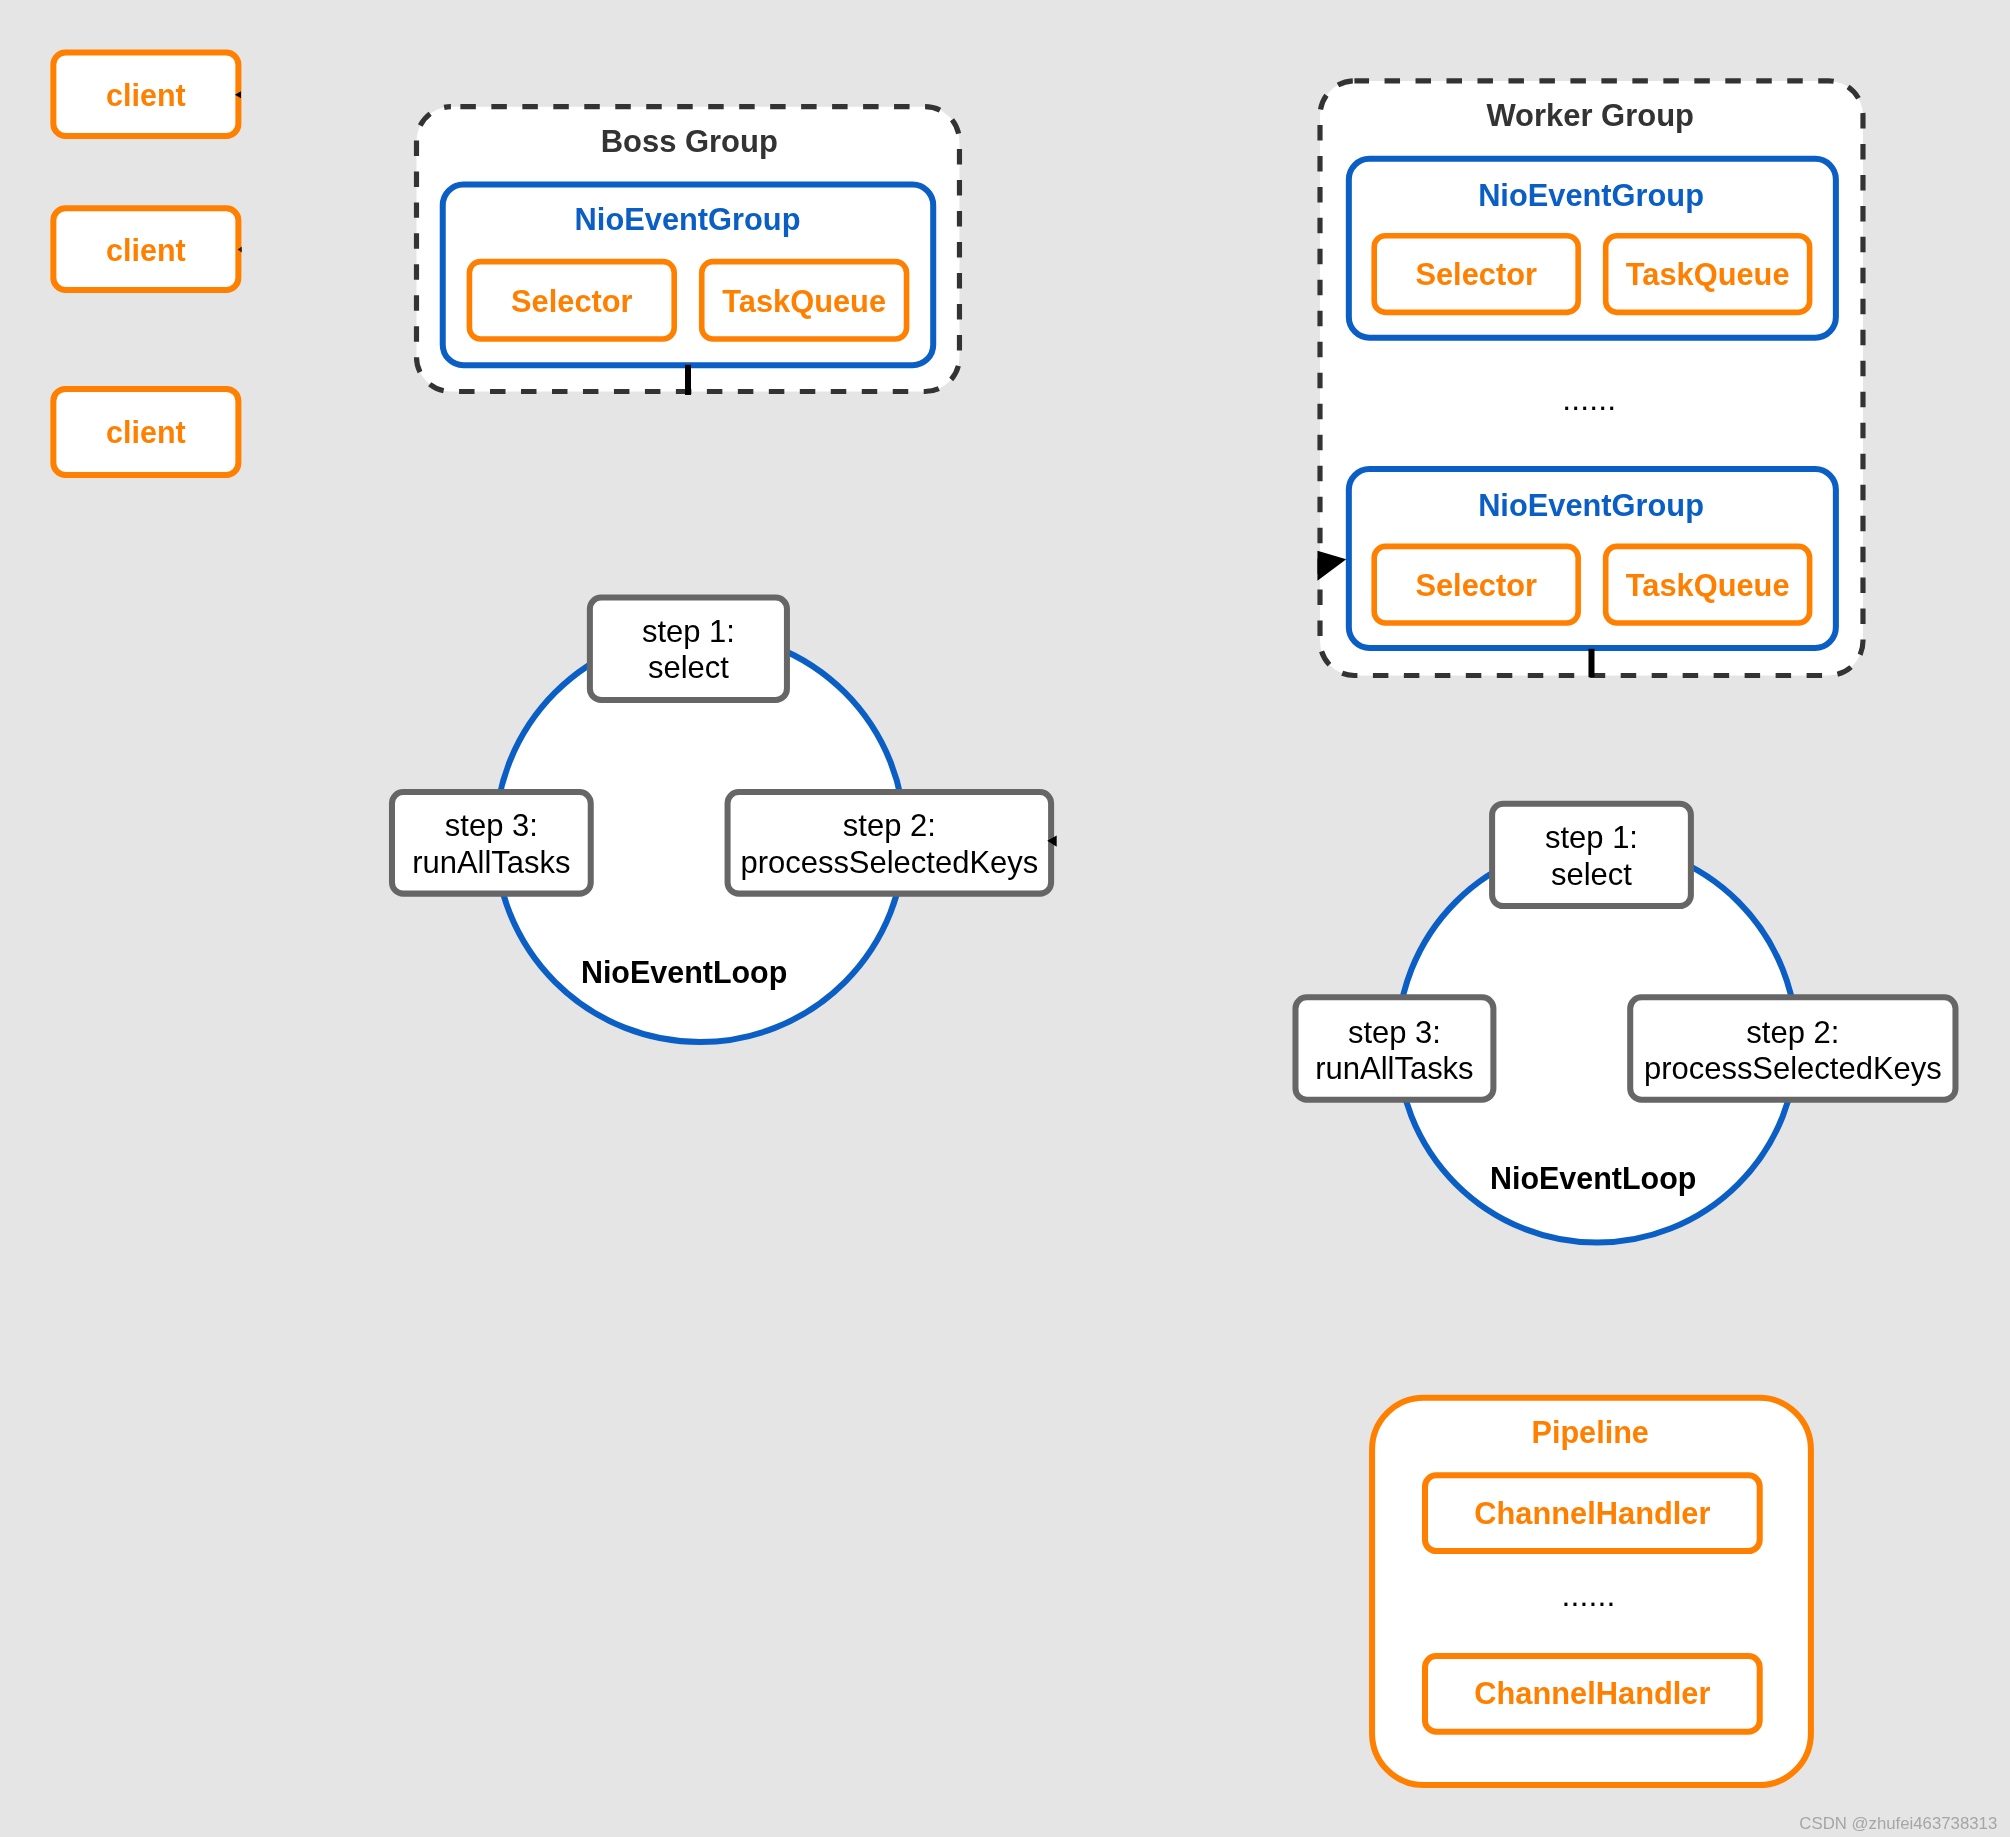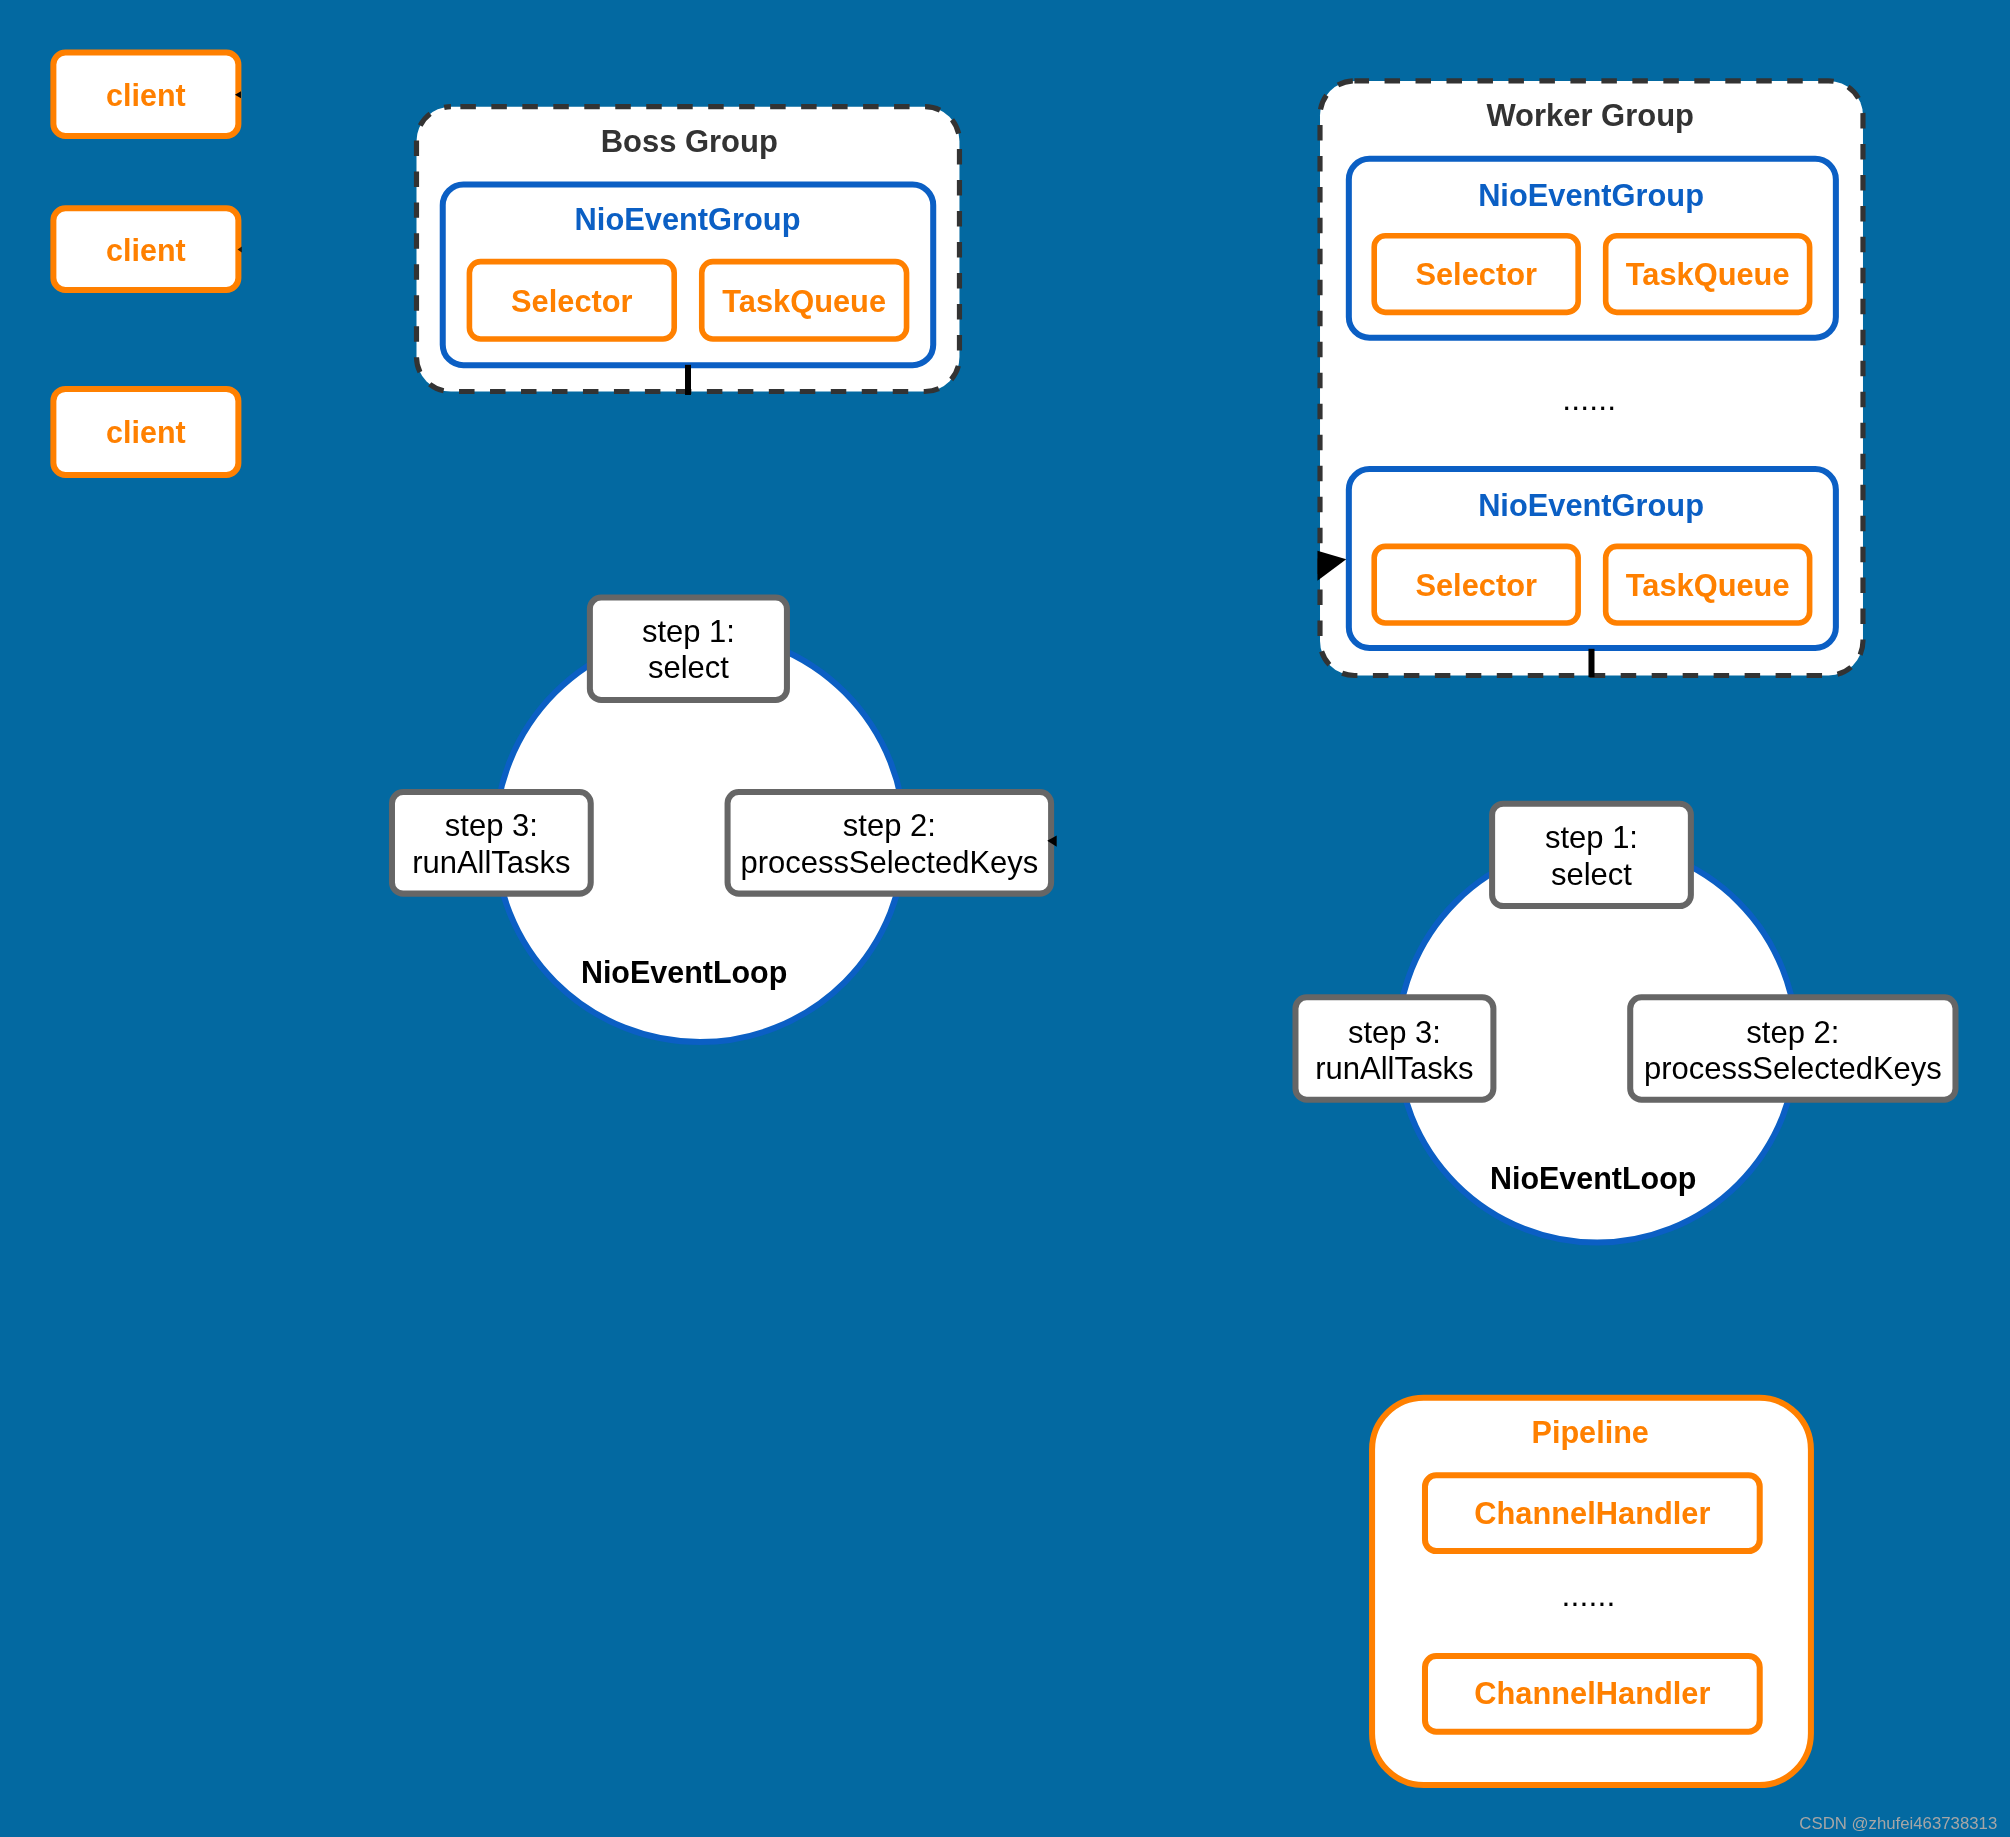--- a/index.html
+++ b/index.html
@@ -1,17 +1,17 @@
 <!DOCTYPE html>
 <html style="font-size:13.8px"><head>
 <meta charset="utf-8">
 <title>Netty Architecture Diagram</title>
 <style>
   html,body{margin:0;padding:0;background:#000;}
-  #page{position:relative;width:2011px;height:1838px;background:#0369a1;overflow:hidden;}
+  #page{position:relative;width:2011px;height:1838px;background:#e5e5e5;overflow:hidden;}
   svg{position:absolute;left:0;top:0;}
   .t{font-family:"Liberation Sans",sans-serif;}
 </style>
 </head>
 <body>
 
 <div id="page">
   <svg id="root" width="2011" height="1838" viewBox="0 0 2337 2136">
 
     <g>

